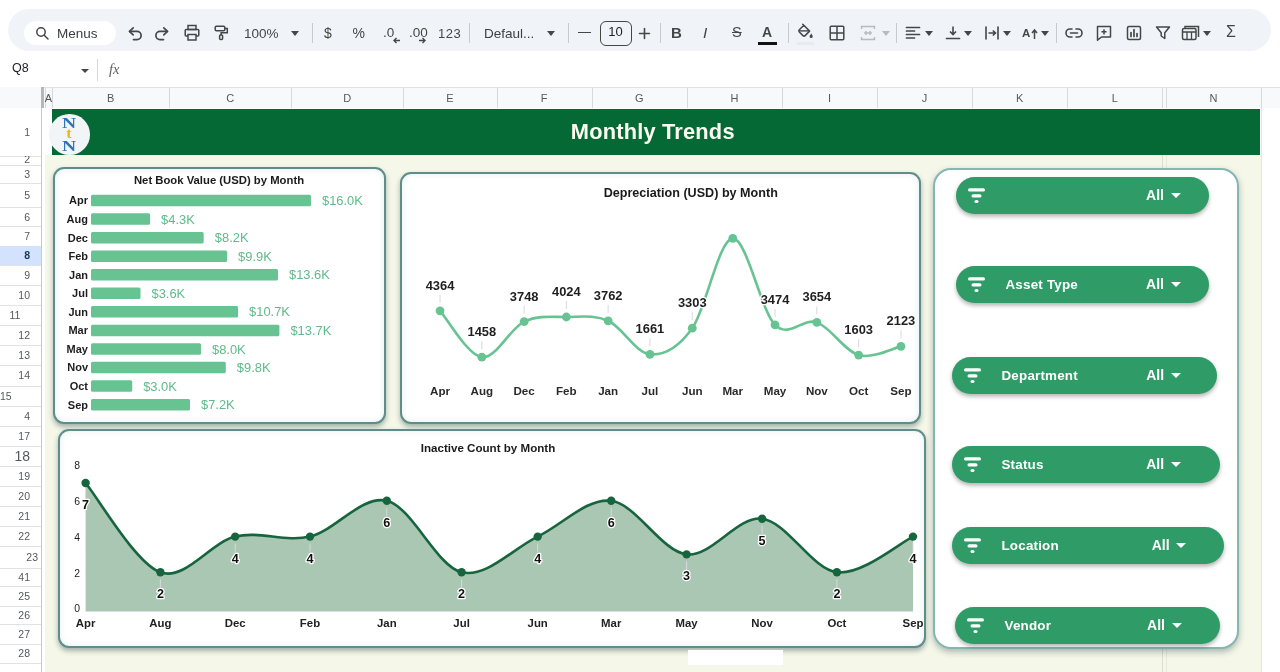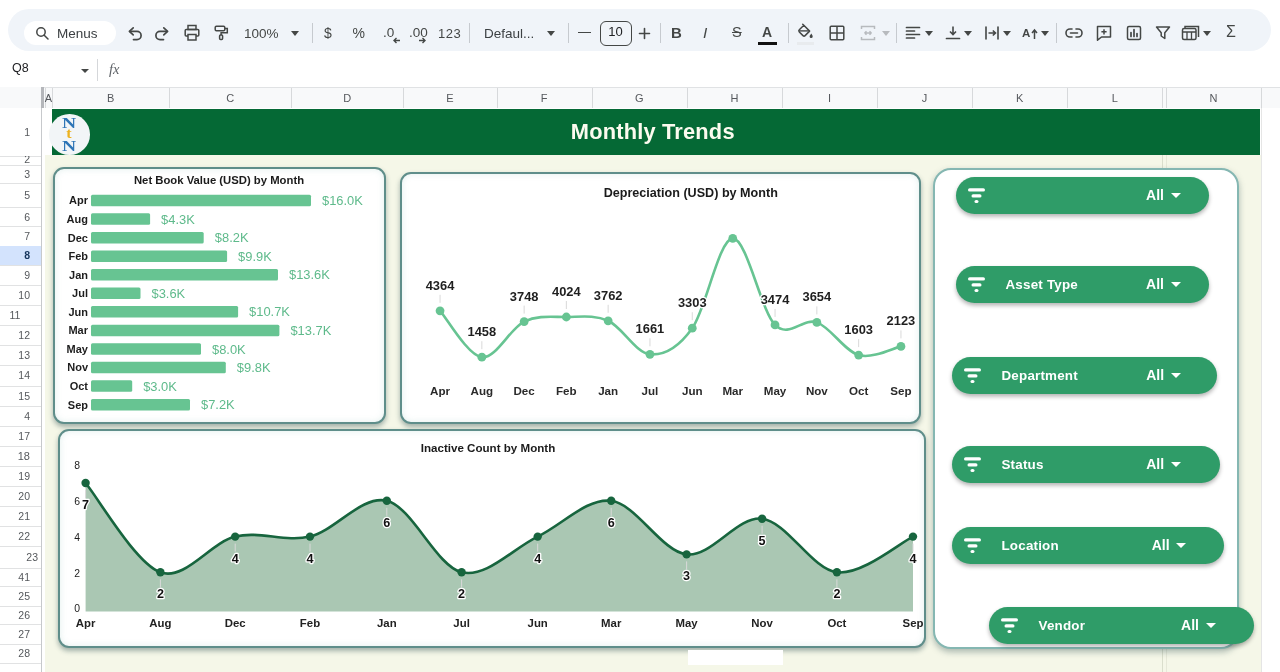--- a/index.html
+++ b/index.html
@@ -207,24 +207,24 @@
 <div class="abs" style="left:0;top:80.6px;width:30px;height:12px;line-height:12px;text-align:right;font-size:10.5px;font-weight:normal;color:#55585c">5</div>
 <div class="abs" style="left:0;top:102.5px;width:30px;height:12px;line-height:12px;text-align:right;font-size:10.5px;font-weight:normal;color:#55585c">6</div>
 <div class="abs" style="left:0;top:122.0px;width:30px;height:12px;line-height:12px;text-align:right;font-size:10.5px;font-weight:normal;color:#55585c">7</div>
 <div class="abs" style="left:0;top:141.3px;width:30px;height:12px;line-height:12px;text-align:right;font-size:10.5px;font-weight:bold;color:#17375e">8</div>
 <div class="abs" style="left:0;top:160.8px;width:30px;height:12px;line-height:12px;text-align:right;font-size:10.5px;font-weight:normal;color:#55585c">9</div>
 <div class="abs" style="left:0;top:180.9px;width:30px;height:12px;line-height:12px;text-align:right;font-size:10.5px;font-weight:normal;color:#55585c">10</div>
 <div class="abs" style="left:0;top:201.0px;width:30px;height:12px;line-height:12px;text-align:center;font-size:10.5px;font-weight:normal;color:#55585c">11</div>
 <div class="abs" style="left:0;top:221.1px;width:30px;height:12px;line-height:12px;text-align:right;font-size:10.5px;font-weight:normal;color:#55585c">12</div>
 <div class="abs" style="left:0;top:241.2px;width:30px;height:12px;line-height:12px;text-align:right;font-size:10.5px;font-weight:normal;color:#55585c">13</div>
 <div class="abs" style="left:0;top:261.4px;width:30px;height:12px;line-height:12px;text-align:right;font-size:10.5px;font-weight:normal;color:#55585c">14</div>
-<div class="abs" style="left:0;top:281.5px;width:30px;height:12px;line-height:12px;text-align:right;font-size:10.5px;font-weight:normal;color:#55585c">15</div>
+<div class="abs" style="left:0;top:281.5px;width:30px;height:12px;line-height:12px;text-align:left;font-size:10.5px;font-weight:normal;color:#55585c">15</div>
 <div class="abs" style="left:0;top:301.6px;width:30px;height:12px;line-height:12px;text-align:right;font-size:10.5px;font-weight:normal;color:#55585c">4</div>
 <div class="abs" style="left:0;top:321.7px;width:30px;height:12px;line-height:12px;text-align:right;font-size:10.5px;font-weight:normal;color:#55585c">17</div>
-<div class="abs" style="left:0;top:341.8px;width:30px;height:12px;line-height:12px;text-align:right;font-size:11px;font-weight:normal;color:#55585c">18</div>
+<div class="abs" style="left:0;top:341.8px;width:30px;height:12px;line-height:12px;text-align:right;font-size:14px;font-weight:normal;color:#55585c">18</div>
 <div class="abs" style="left:0;top:361.9px;width:30px;height:12px;line-height:12px;text-align:right;font-size:10.5px;font-weight:normal;color:#55585c">19</div>
 <div class="abs" style="left:0;top:382.1px;width:30px;height:12px;line-height:12px;text-align:right;font-size:10.5px;font-weight:normal;color:#55585c">20</div>
 <div class="abs" style="left:0;top:402.2px;width:30px;height:12px;line-height:12px;text-align:right;font-size:10.5px;font-weight:normal;color:#55585c">21</div>
 <div class="abs" style="left:0;top:422.3px;width:30px;height:12px;line-height:12px;text-align:right;font-size:10.5px;font-weight:normal;color:#55585c">22</div>
 <div class="abs" style="left:0;top:443.2px;width:38px;height:12px;line-height:12px;text-align:right;font-size:10.5px;font-weight:normal;color:#55585c">23</div>
 <div class="abs" style="left:0;top:463.1px;width:30px;height:12px;line-height:12px;text-align:right;font-size:10.5px;font-weight:normal;color:#55585c">41</div>
 <div class="abs" style="left:0;top:482.0px;width:30px;height:12px;line-height:12px;text-align:right;font-size:10.5px;font-weight:normal;color:#55585c">25</div>
 <div class="abs" style="left:0;top:501.0px;width:30px;height:12px;line-height:12px;text-align:right;font-size:10.5px;font-weight:normal;color:#55585c">26</div>
 <div class="abs" style="left:0;top:519.9px;width:30px;height:12px;line-height:12px;text-align:right;font-size:10.5px;font-weight:normal;color:#55585c">27</div>
 <div class="abs" style="left:0;top:539.1px;width:30px;height:12px;line-height:12px;text-align:right;font-size:10.5px;font-weight:normal;color:#55585c">28</div>
@@ -429,21 +429,21 @@
 </div>
 <div class="abs fbtn" style="left:17.3px;top:356.7px;width:272px;height:37px;">
 <svg class="abs" style="left:10.5px;top:8.5px" width="20" height="20" viewBox="0 0 20 20">
 <rect x="1" y="3.2" width="17" height="3.4" rx="1.7" fill="#fff"></rect>
 <rect x="4.5" y="9.3" width="10" height="3.2" rx="1.6" fill="#fff"></rect>
 <rect x="7.5" y="14.9" width="4" height="3.2" rx="1.6" fill="#fff"></rect>
 </svg>
 <div class="abs" style="left:49px;top:0;height:37px;line-height:37px;font-size:13.4px;font-weight:bold;color:#fff;letter-spacing:0.2px">Location</div>
 <div class="abs" style="right:38.0px;top:0;height:37px;line-height:37px;font-size:14px;font-weight:bold;color:#fff">All <span class="caretw"></span></div>
 </div>
-<div class="abs fbtn" style="left:20.3px;top:436.7px;width:264.9px;height:37px;margin-left:34px;">
+<div class="abs fbtn" style="left:20.3px;top:436.7px;width:264.9px;height:37px;">
 <svg class="abs" style="left:10.5px;top:8.5px" width="20" height="20" viewBox="0 0 20 20">
 <rect x="1" y="3.2" width="17" height="3.4" rx="1.7" fill="#fff"></rect>
 <rect x="4.5" y="9.3" width="10" height="3.2" rx="1.6" fill="#fff"></rect>
 <rect x="7.5" y="14.9" width="4" height="3.2" rx="1.6" fill="#fff"></rect>
 </svg>
 <div class="abs" style="left:49px;top:0;height:37px;line-height:37px;font-size:13.4px;font-weight:bold;color:#fff;letter-spacing:0.2px">Vendor</div>
 <div class="abs" style="right:38.5px;top:0;height:37px;line-height:37px;font-size:14px;font-weight:bold;color:#fff">All <span class="caretw"></span></div>
 </div>
 </div>
 

